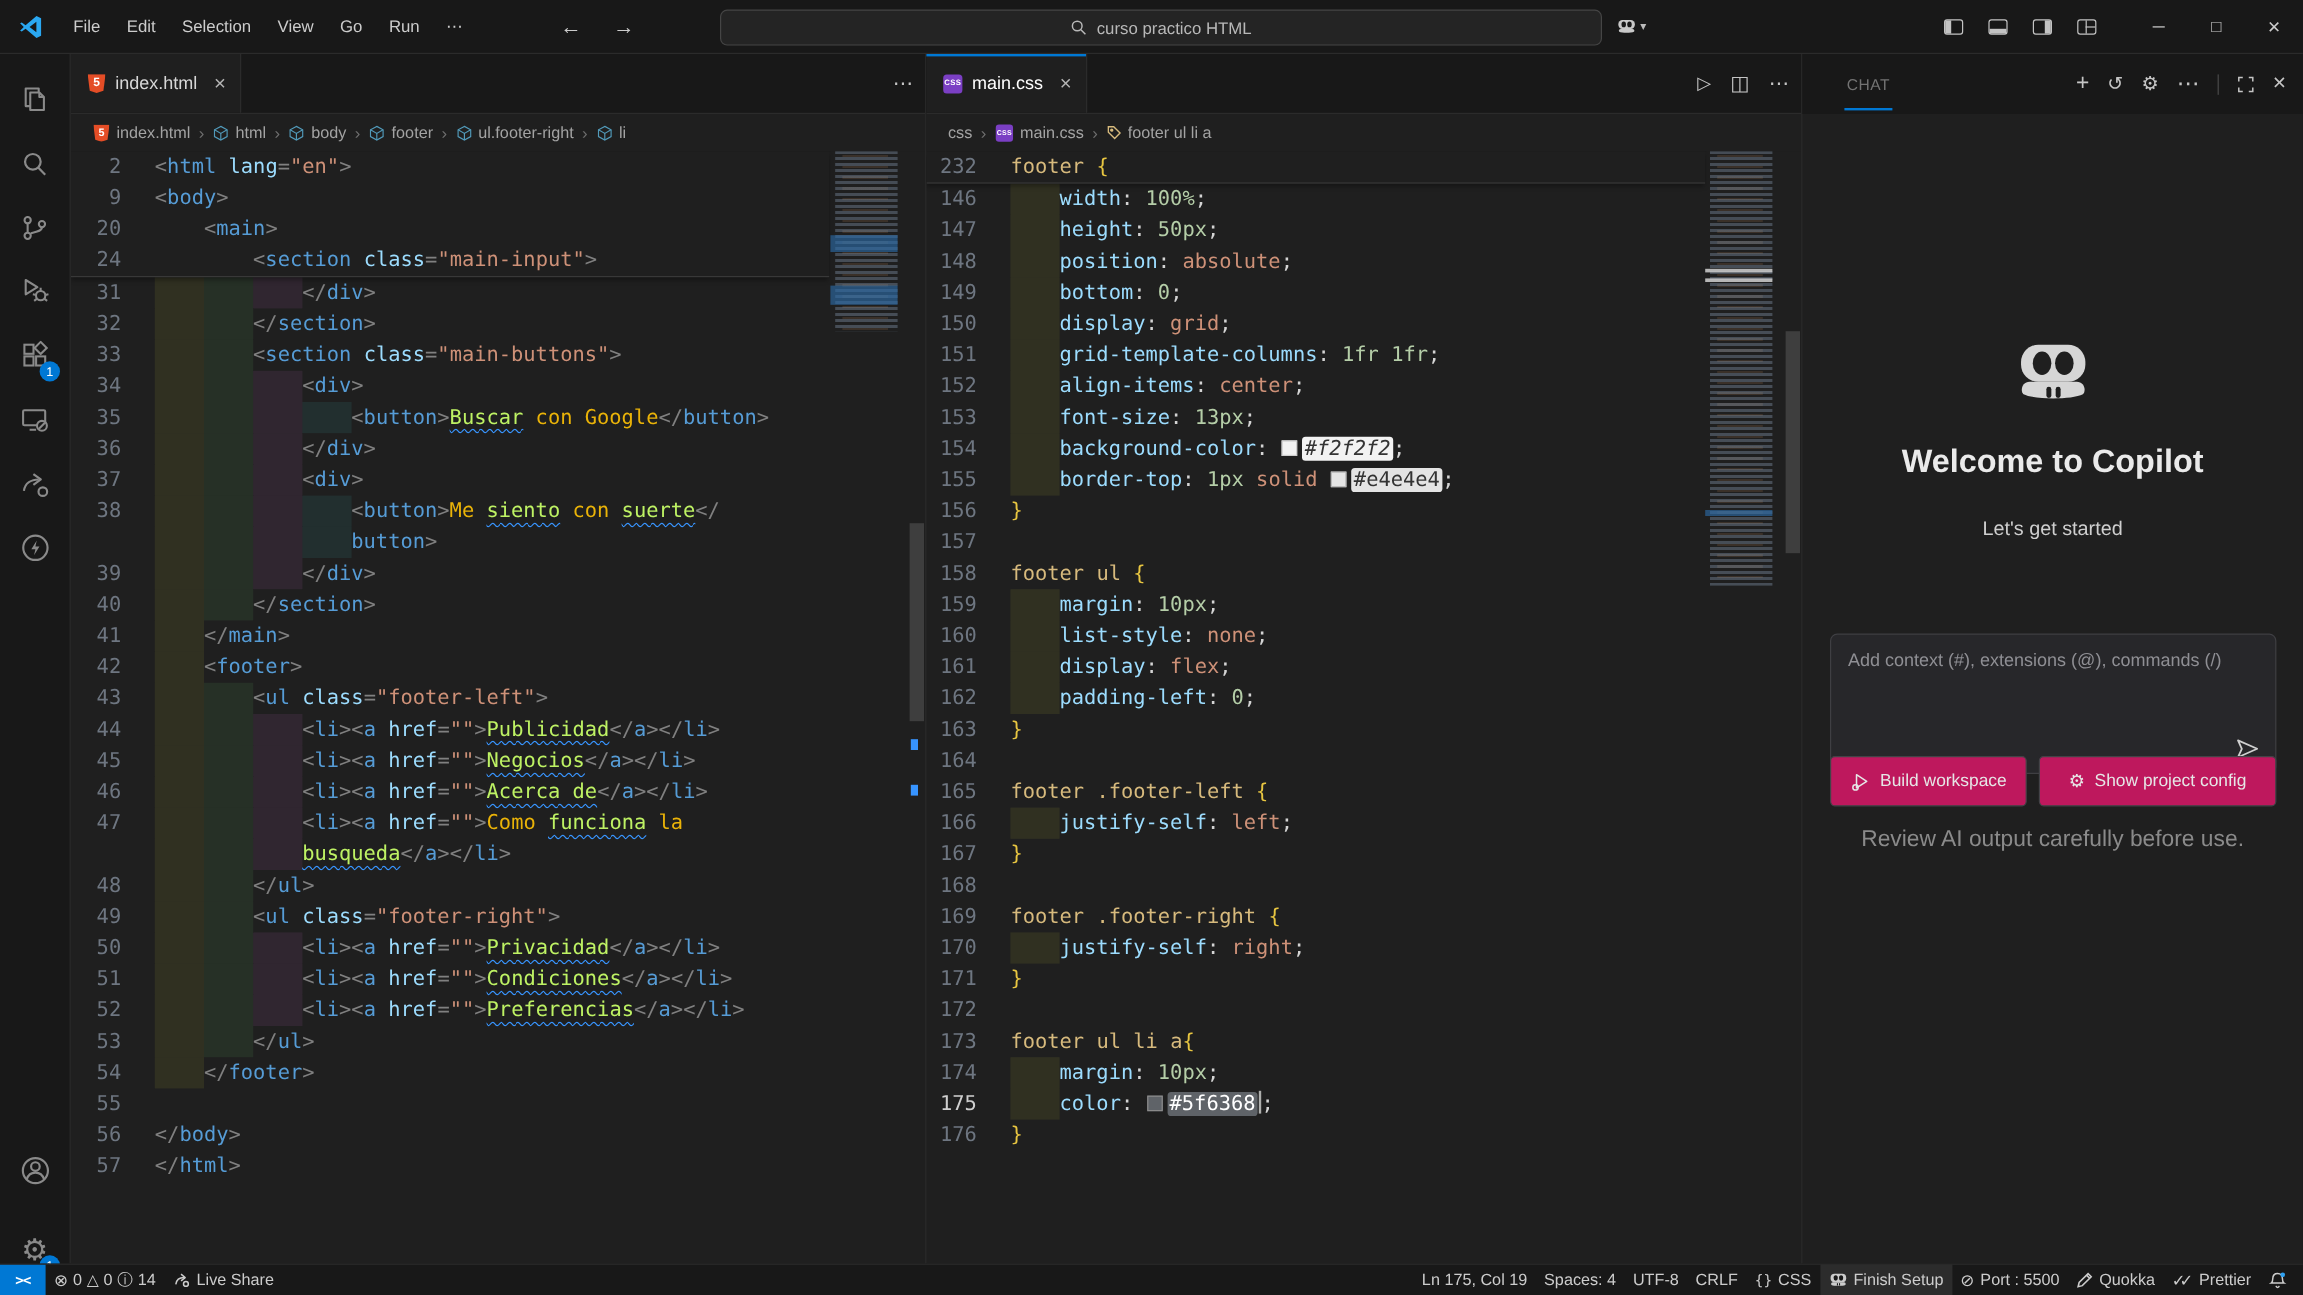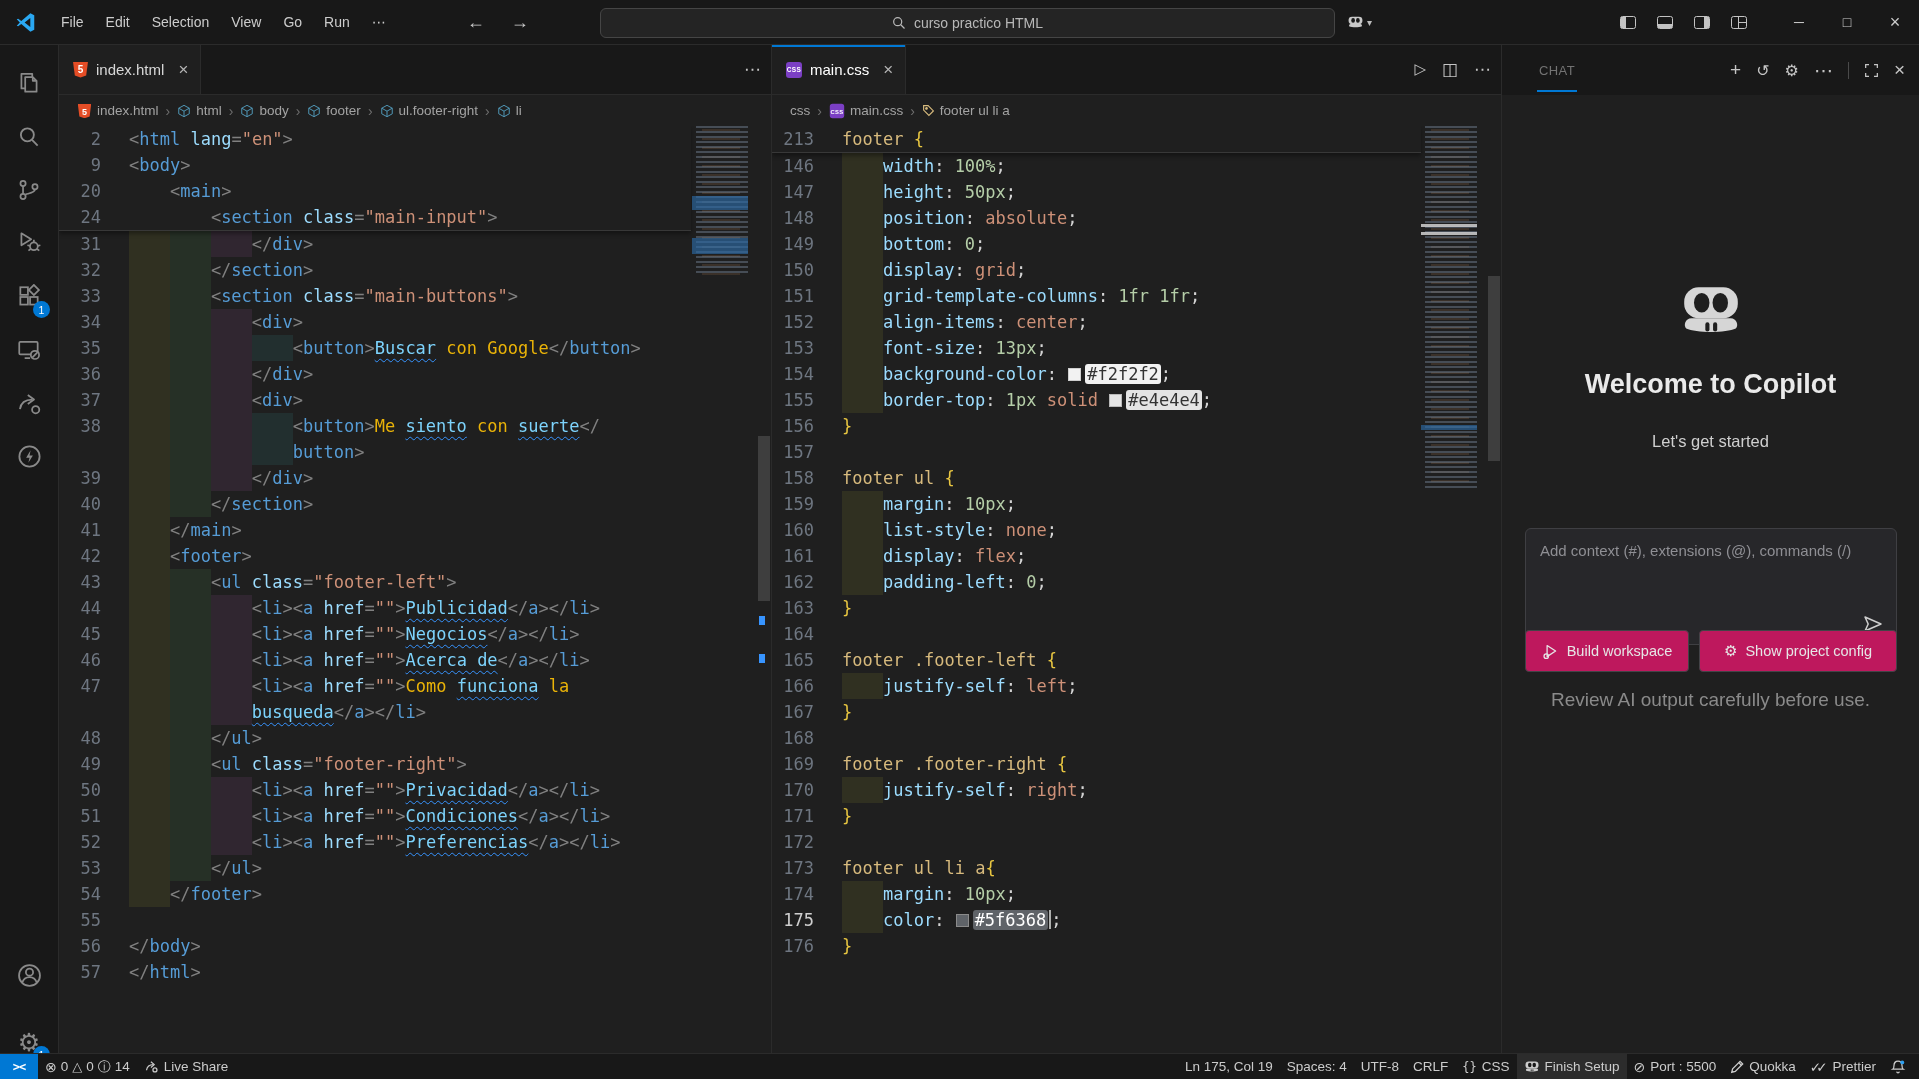--- a/index.html
+++ b/index.html
@@ -69,26 +69,26 @@
   .i0 { background:rgba(255,255,64,0.08); }
   .i1 { background:rgba(127,255,127,0.08); }
   .i2 { background:rgba(255,125,255,0.08); }
   .i3 { background:rgba(79,236,236,0.08); }
   .ct { flex:none; white-space:pre; }
   .sticky { position:relative; z-index:3; background:#1f1f1f; width:calc(100% - 80px);
     border-bottom:1px solid #383838; box-shadow:0 3px 4px rgba(0,0,0,0.35); }
   .p  { color:#808080; } .t { color:#569cd6; } .a { color:#9cdcfe; } .s { color:#ce9178; }
   .x  { color:#eab308; } .sel { color:#d7ba7d; } .br { color:#e8c641; }
   .pr { color:#9cdcfe; } .pu { color:#d4d4d4; } .v { color:#ce9178; } .n { color:#b5cea8; }
-  .sq { color:#7dd3fc; text-decoration:underline; text-decoration-style:wavy;
+  .sq { color:#bef264; text-decoration:underline; text-decoration-style:wavy;
         text-decoration-color:#3794ff; text-decoration-thickness:1px; text-underline-offset:4px; }
   .swatch { display:inline-block; width:13px; height:13px; margin:0 4px 0 1px; vertical-align:-1px; border:1px solid #cfcfcf; }
   .sw-f2 { background:#f2f2f2; } .sw-e4 { background:#e4e4e4; border-color:#b9b9b9; } .sw-5f { background:#5f6368; border-color:#8a8a8a; }
   .chip { border-radius:3px; padding:0 2px; }
-  .c-f2 { background:#f2f2f2; color:#333; } .c-e4 { background:#e4e4e4; color:#333; } .c-5f { background:#5f6368; color:#fff; }
+  .c-f2 { background:#f2f2f2; color:#333;font-style:italic; } .c-e4 { background:#e4e4e4; color:#333; } .c-5f { background:#5f6368; color:#fff; }
   .cursor { display:inline-block; width:2px; height:19px; background:#aeafad; vertical-align:-3px; margin:0 0 0 1px; }
 
   
   .minimap { position:absolute; width:64px; z-index:4; opacity:.9;
     background-image:
       repeating-linear-gradient(to bottom, rgba(140,160,185,0.40) 0 2px, transparent 2px 5px),
       repeating-linear-gradient(to bottom, rgba(200,140,90,0.18) 0 2px, transparent 2px 9px);
     background-size:52px 100%, 38px 100%; background-repeat:no-repeat; background-position:4px 0, 10px 3px; }
   #minimap-left { right:15px; top:0; height:150px; }
   #minimap-right { right:16px; top:0; height:362px; }
@@ -410,21 +410,21 @@
           <svg width="13" height="13" viewBox="0 0 16 16" fill="none" stroke="#d7ba7d" stroke-width="1.4">
             <path d="M2 2h5.5L14 8.5 8.5 14 2 7.5z"></path>
             <circle cx="5.5" cy="5.5" r="1" fill="#d7ba7d"></circle>
           </svg>
         </span>
         <span>footer ul li a</span>
       </span>
     </div>
   <div class="codearea">
     <div class="sticky" id="sticky-right">
-        <div class="row"><span class="ln">213</span><span class="ct"><span class="sel">footer</span><span class="x"> </span><span class="br">{</span></span></div>
+        <div class="row"><span class="ln">232</span><span class="ct"><span class="sel">footer</span><span class="x"> </span><span class="br">{</span></span></div>
       </div>
     <div id="code-right">
         <div class="row"><span class="ln">146</span><span class="ib i0"></span><span class="ct"><span class="pr">width</span><span class="pu">:</span><span class="x"> </span><span class="n">100%</span><span class="pu">;</span></span></div>
         <div class="row"><span class="ln">147</span><span class="ib i0"></span><span class="ct"><span class="pr">height</span><span class="pu">:</span><span class="x"> </span><span class="n">50px</span><span class="pu">;</span></span></div>
         <div class="row"><span class="ln">148</span><span class="ib i0"></span><span class="ct"><span class="pr">position</span><span class="pu">:</span><span class="x"> </span><span class="v">absolute</span><span class="pu">;</span></span></div>
         <div class="row"><span class="ln">149</span><span class="ib i0"></span><span class="ct"><span class="pr">bottom</span><span class="pu">:</span><span class="x"> </span><span class="n">0</span><span class="pu">;</span></span></div>
         <div class="row"><span class="ln">150</span><span class="ib i0"></span><span class="ct"><span class="pr">display</span><span class="pu">:</span><span class="x"> </span><span class="v">grid</span><span class="pu">;</span></span></div>
         <div class="row"><span class="ln">151</span><span class="ib i0"></span><span class="ct"><span class="pr">grid-template-columns</span><span class="pu">:</span><span class="x"> </span><span class="n">1fr</span><span class="x"> </span><span class="n">1fr</span><span class="pu">;</span></span></div>
         <div class="row"><span class="ln">152</span><span class="ib i0"></span><span class="ct"><span class="pr">align-items</span><span class="pu">:</span><span class="x"> </span><span class="v">center</span><span class="pu">;</span></span></div>
         <div class="row"><span class="ln">153</span><span class="ib i0"></span><span class="ct"><span class="pr">font-size</span><span class="pu">:</span><span class="x"> </span><span class="n">13px</span><span class="pu">;</span></span></div>

